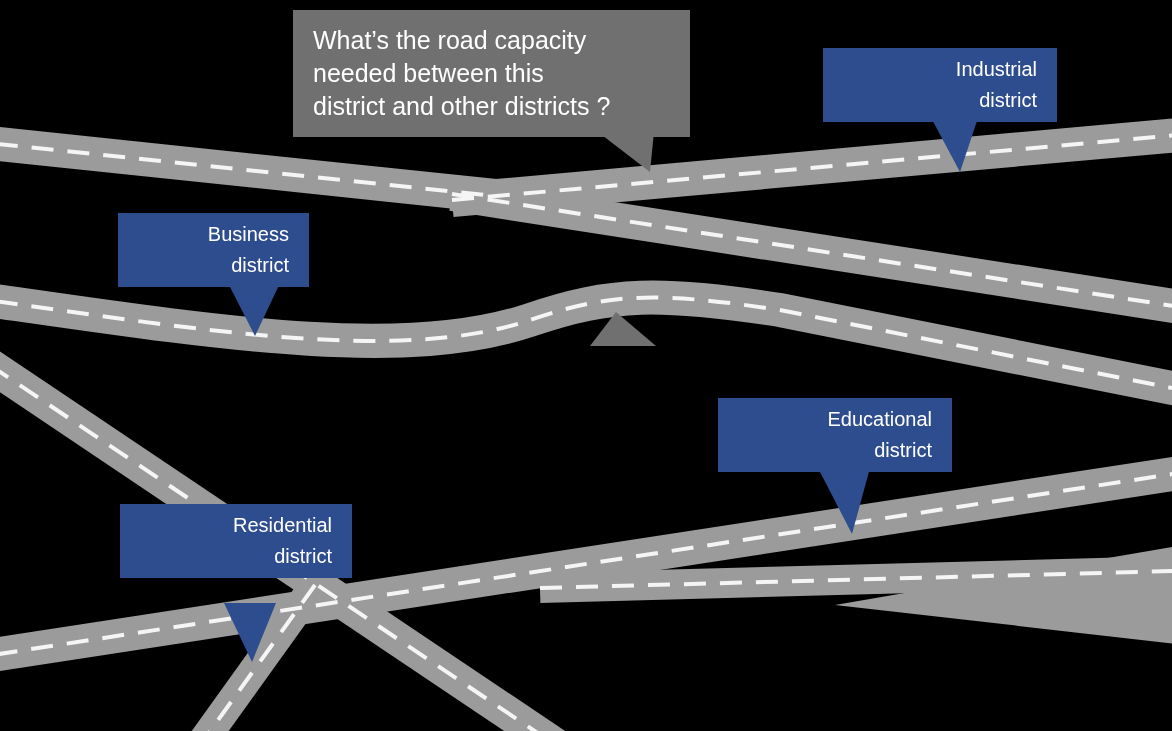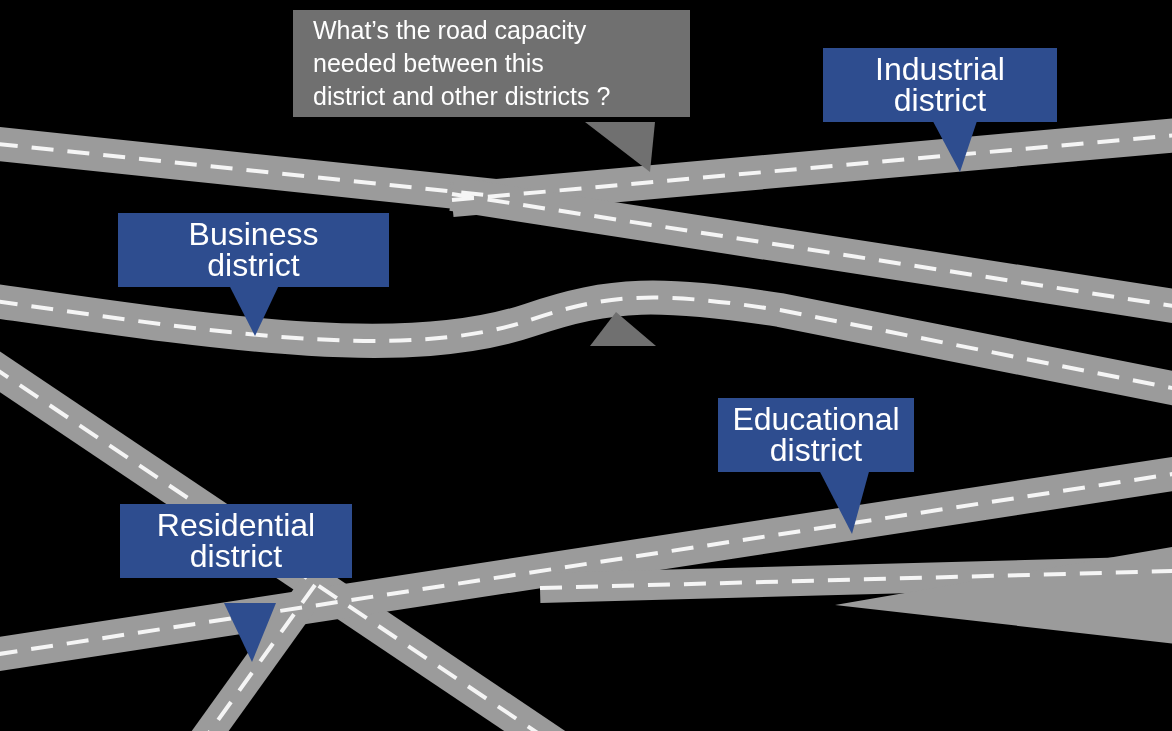--- a/index.html
+++ b/index.html
@@ -17,29 +17,29 @@
   .merge{fill:var(--road,#9b9b9b);}
   .tail-blue{fill:var(--district,#2e4d8f);}
   .tail-gray{fill:var(--callout,#707070);}
   .label{
     position:absolute;box-sizing:border-box;
     color:var(--text,#fff);
     white-space:pre-line;
   }
   .district{
     background:var(--district,#2e4d8f);
-    text-align:center;
-    font-size:32px;line-height:31px;font-weight:500;
-    padding:6px 9px;height:74px;
+    text-align:right;
+    font-size:20px;line-height:31px;font-weight:500;
+    padding:6px 20px;height:74px;
   }
   .callout{
     background:var(--callout,#707070);
     text-align:left;
     font-size:25px;line-height:33px;font-weight:500;
-    padding:4px 20px;
+    padding:14px 20px;
   }
 </style>
 </head>
 <body>
 
 <div class="stage">
 
   <svg width="1172" height="731" viewBox="0 0 1172 731">
 
     <g>
@@ -76,22 +76,22 @@
   </svg>
 
   <div class="label callout" style="left:293px;top:10px;width:397px;">What’s the road capacity
 needed between this
 district and other districts ?</div>
 
 
   <div class="label district" style="left:823px;top:48px;width:234px;">Industrial
 district</div>
 
-  <div class="label district" style="left:118px;top:213px;width:271px;">Business
+  <div class="label district" style="left:118px;top:213px;width:191px;">Business
 district</div>
 
-  <div class="label district" style="left:718px;top:398px;width:196px;">Educational
+  <div class="label district" style="left:718px;top:398px;width:234px;">Educational
 district</div>
 
   <div class="label district" style="left:120px;top:504px;width:232px;">Residential
 district</div>
 
 </div>
 
 </body></html>

